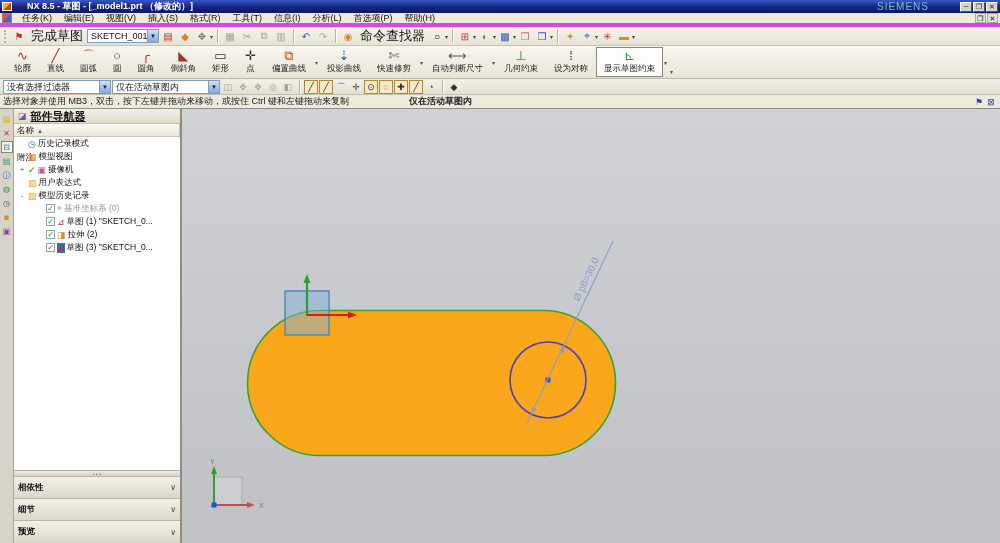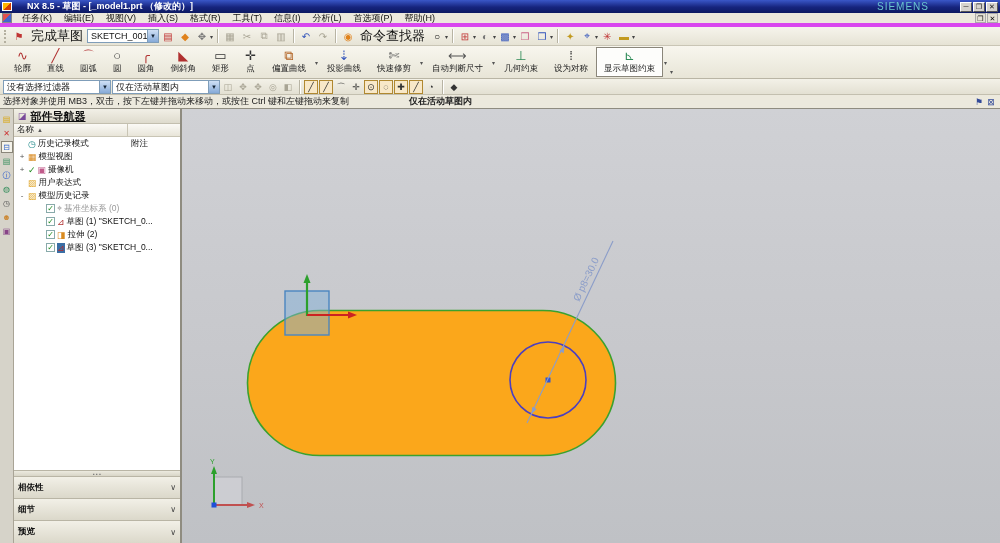--- a/index.html
+++ b/index.html
@@ -68,21 +68,21 @@
   .main { display:flex; height:434px; }
 
   .resbar { width:14px; background:#d6d3c9; border-right:1px solid #a9a496; display:flex; flex-direction:column; align-items:center; padding-top:4px; gap:2px; }
   .ricon { width:12px; height:12px; font-size:8px; line-height:12px; text-align:center; border:1px solid transparent; }
   .ricon.active { background:#f5f3ea; border:1px solid #8a867a; }
 
   .navigator { width:168px; background:#fff; border-right:2px solid #8f8c80; display:flex; flex-direction:column; }
   .navhead { height:15px; background:linear-gradient(180deg,#f2f0e7,#dedbcd); display:flex; align-items:center; padding:0 4px; gap:4px; border-bottom:1px solid #c3bfaf; }
   .navhead .nhicon { color:#7a4a9a; font-size:9px; }
   .navhead .nhtitle { font-size:11px; font-weight:bold;text-decoration:underline; }
-  .colhead { height:13px; display:flex; background:linear-gradient(180deg,#fbfaf6,#e8e5d9); border-bottom:1px solid #c9c5b5; font-size:8.5px; }
+  .colhead { height:13px; display:flex; background:linear-gradient(180deg,#fbfaf6,#e8e5d9); border-bottom:1px solid #c9c5b5; font-size:8.5px;flex-direction:column; }
   .colhead .c1 { flex:1; padding:1px 3px; border-right:1px solid #c9c5b5; display:flex; align-items:center; gap:3px; }
   .colhead .c2 { width:52px; padding:14px 3px; }
   .sortarrow { font-size:6px; color:#555; }
   .tree { flex:1; overflow:hidden; position:relative; }
   .trow { height:13px; display:flex; align-items:center; font-size:8.5px; white-space:nowrap; padding-left:4px; gap:2px; }
   .trow .exp { width:8px; text-align:center; font-size:8px; color:#555; }
   .trow .ic { font-size:9px; }
   .trow.muted .tlbl { color:#9a9a9a; }
   .trow.selected .ic.main-ic { background:#3a6ea5; color:#fff; }
   .chk { width:9px; height:9px; border:1px solid #8aa; background:#fff; font-size:8px; line-height:8px; text-align:center; color:#1d8a1d; } .indent2 { margin-left:18px; }

